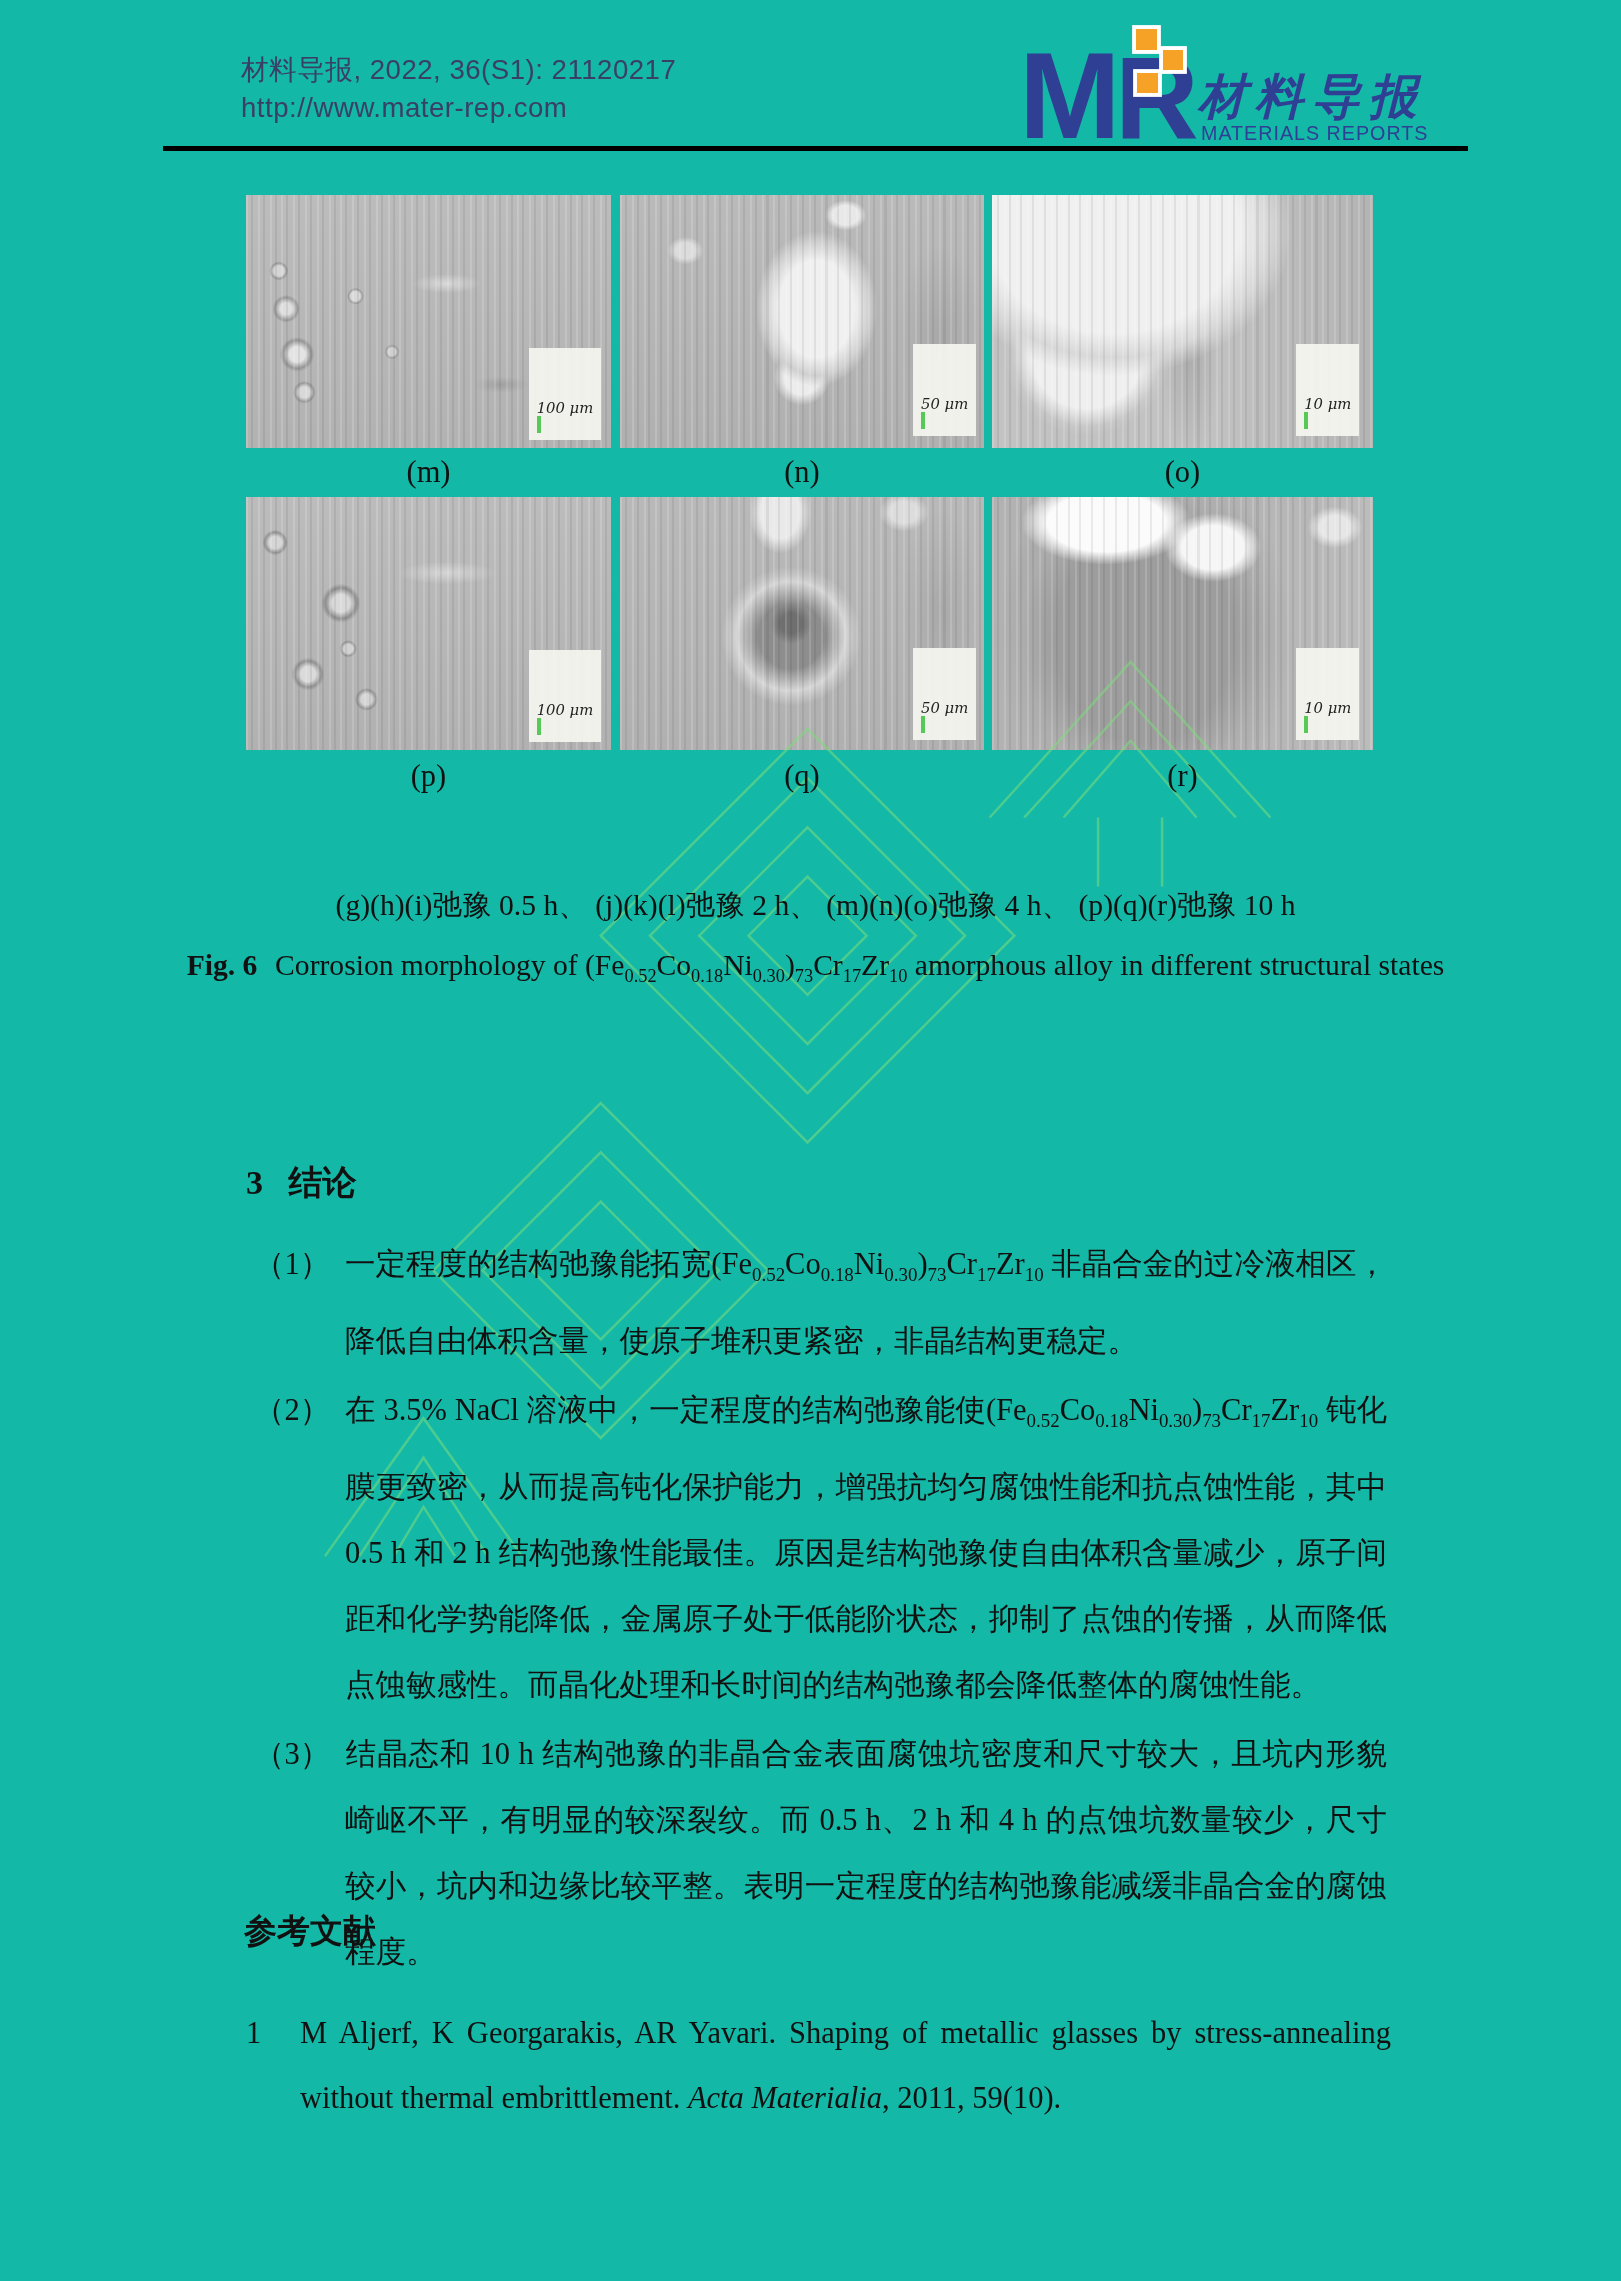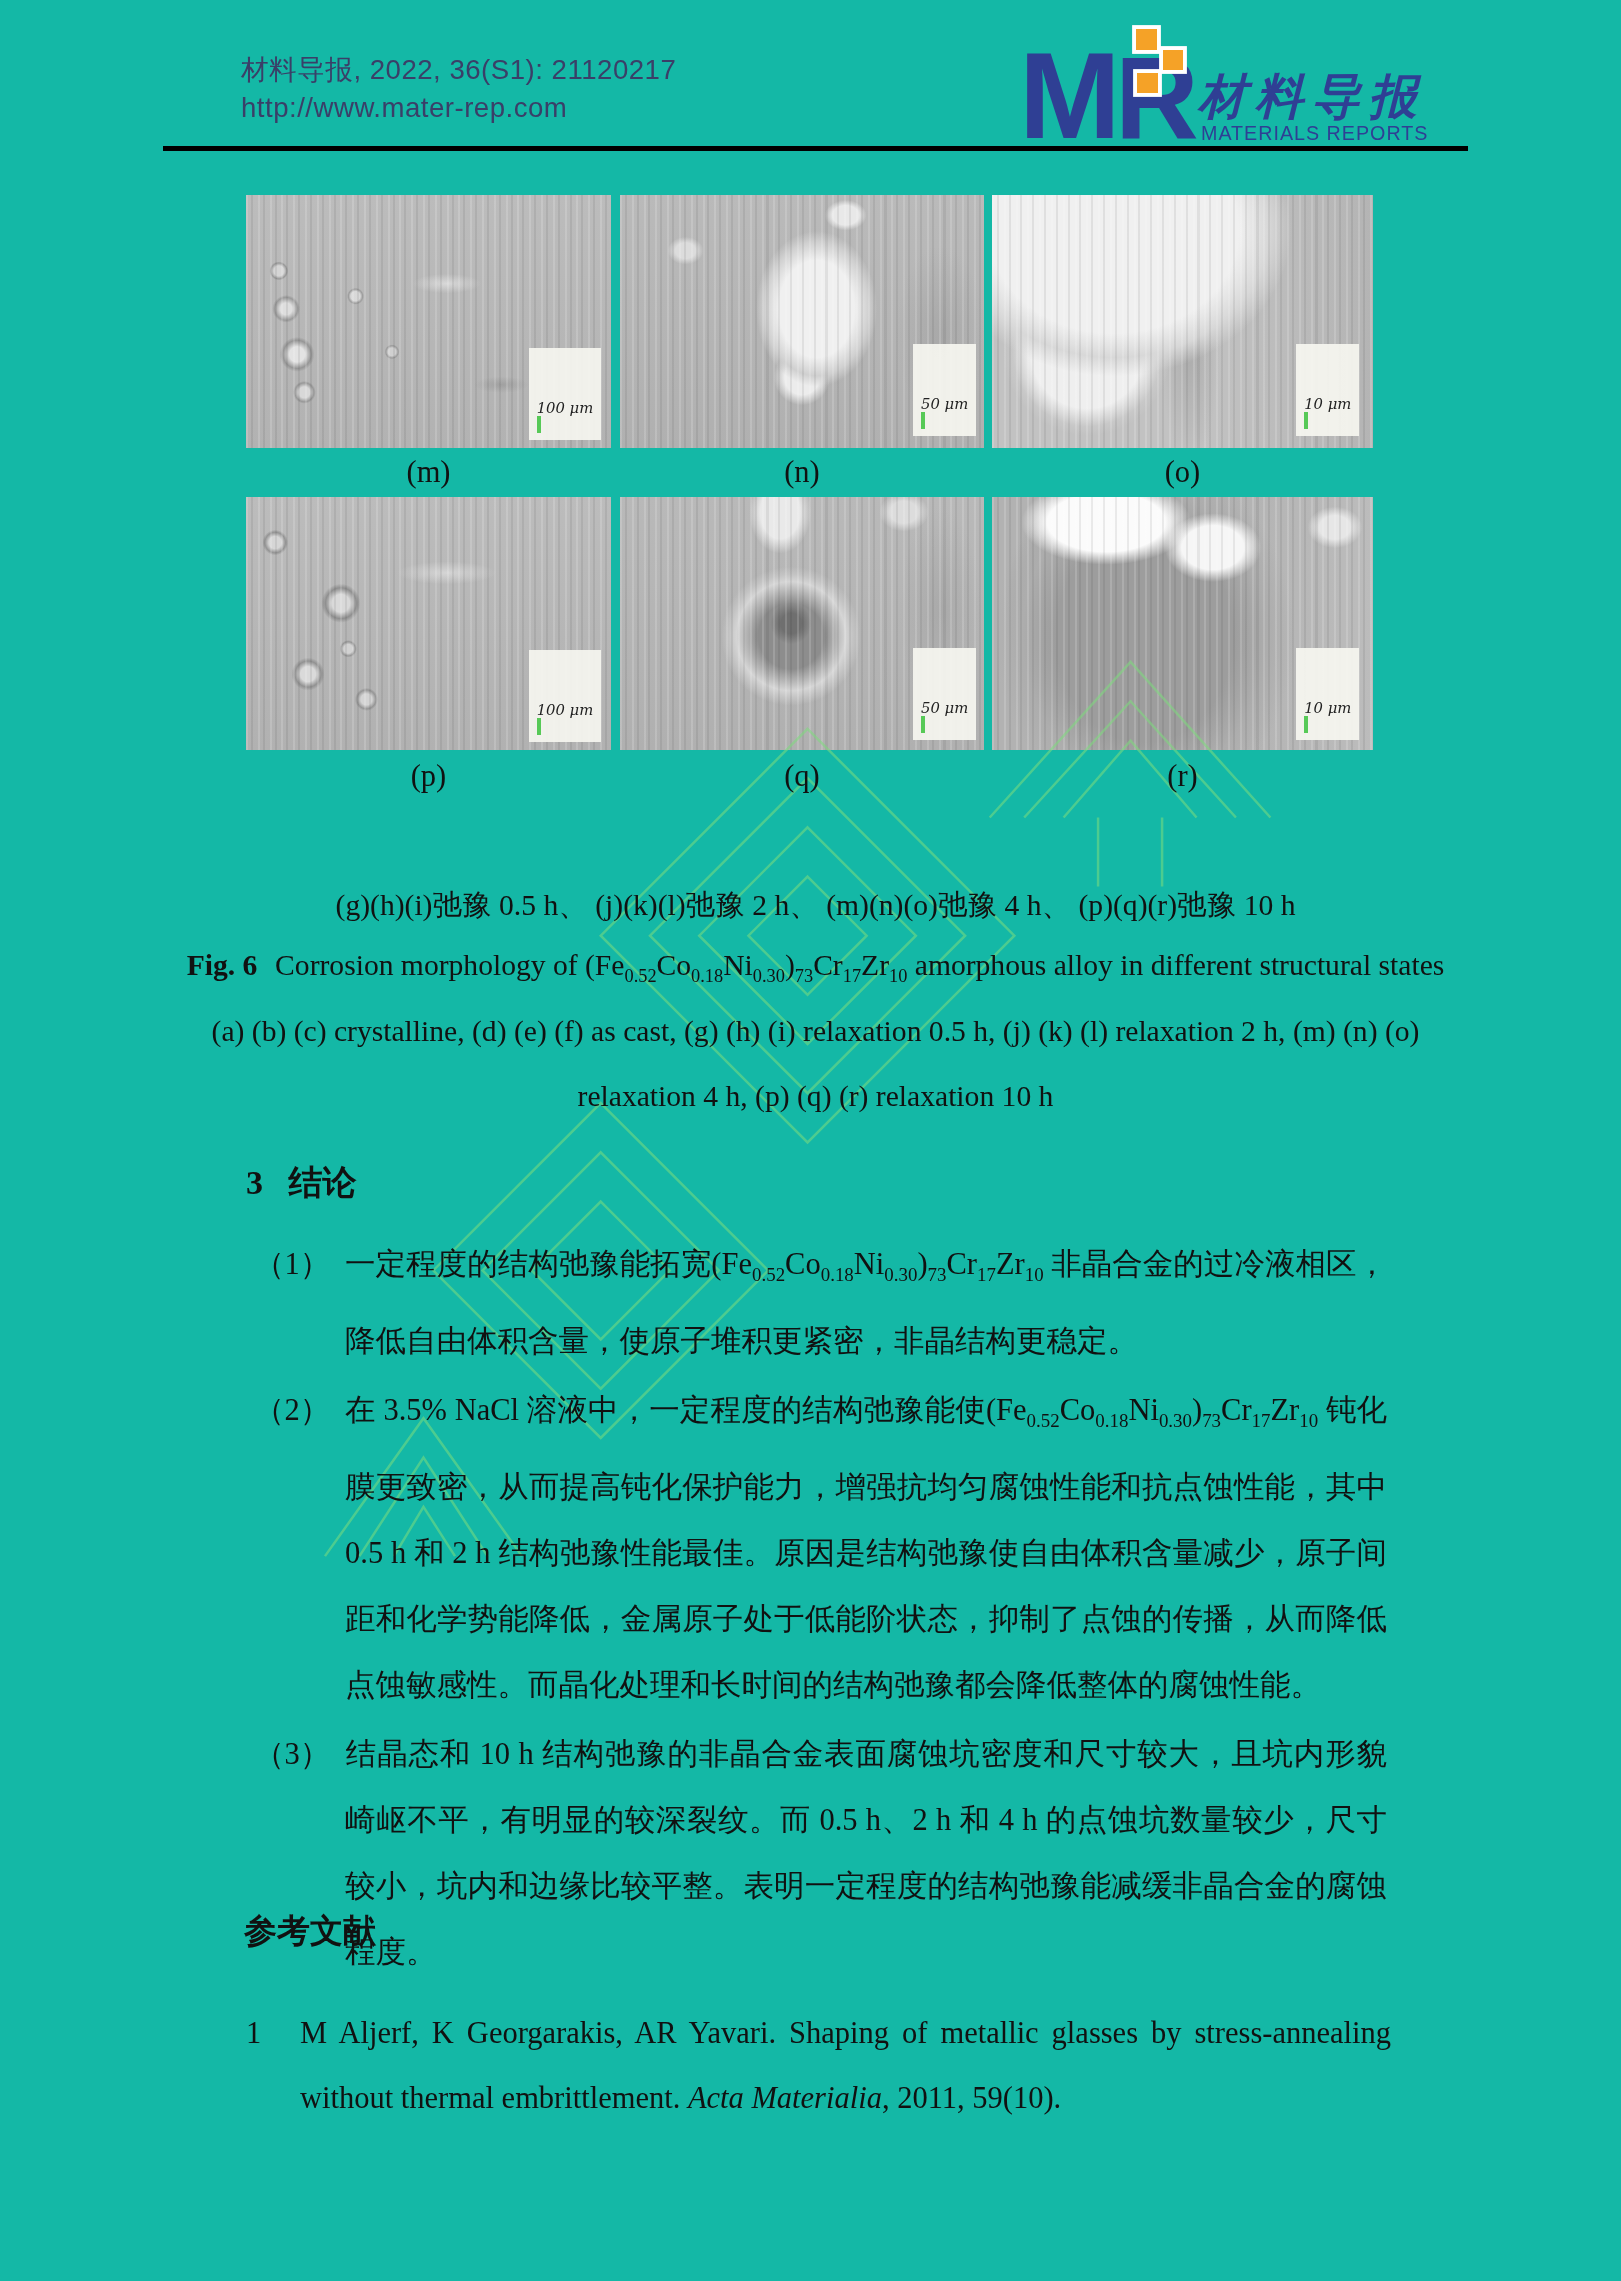--- a/index.html
+++ b/index.html
@@ -166,26 +166,20 @@
   <div class="figlabel lab-row2 col1">(p)</div>
   <div class="figlabel lab-row2 col2">(q)</div>
   <div class="figlabel lab-row2 col3">(r)</div>
 
   <div class="caption-line" style="top:885px;">
     <span>(g)(h)(i)弛豫 0.5 h、 (j)(k)(l)弛豫 2 h、 (m)(n)(o)弛豫 4 h、 (p)(q)(r)弛豫 10 h</span>
   </div>
   <div class="caption-line" style="top:949px;">
     <span class="cap-prefix">Fig. 6</span><span>Corrosion morphology of (Fe<sub>0.52</sub>Co<sub>0.18</sub>Ni<sub>0.30</sub>)<sub>73</sub>Cr<sub>17</sub>Zr<sub>10</sub> amorphous alloy in different structural states</span>
   </div>
-  <div class="caption-line" style="top:1015px;">
-    <span>(a) (b) (c) crystalline, (d) (e) (f) as cast, (g) (h) (i) relaxation 0.5 h, (j) (k) (l) relaxation 2 h, (m) (n) (o)</span>
-  </div>
-  <div class="caption-line" style="top:1080px;">
-    <span>relaxation 4 h, (p) (q) (r) relaxation 10 h</span>
-  </div>
 
   <div id="section-heading">
     <span class="sec-no">3</span><span>结论</span>
   </div>
 
   <div id="conclusions">
     <p class="citem">
       <span class="cmark">（1）</span><span>一定程度的结构弛豫能拓宽(Fe<sub>0.52</sub>Co<sub>0.18</sub>Ni<sub>0.30</sub>)<sub>73</sub>Cr<sub>17</sub>Zr<sub>10</sub> 非晶合金的过冷液相区，降低自由体积含量，使原子堆积更紧密，非晶结构更稳定。</span>
     </p>
     <p class="citem">

